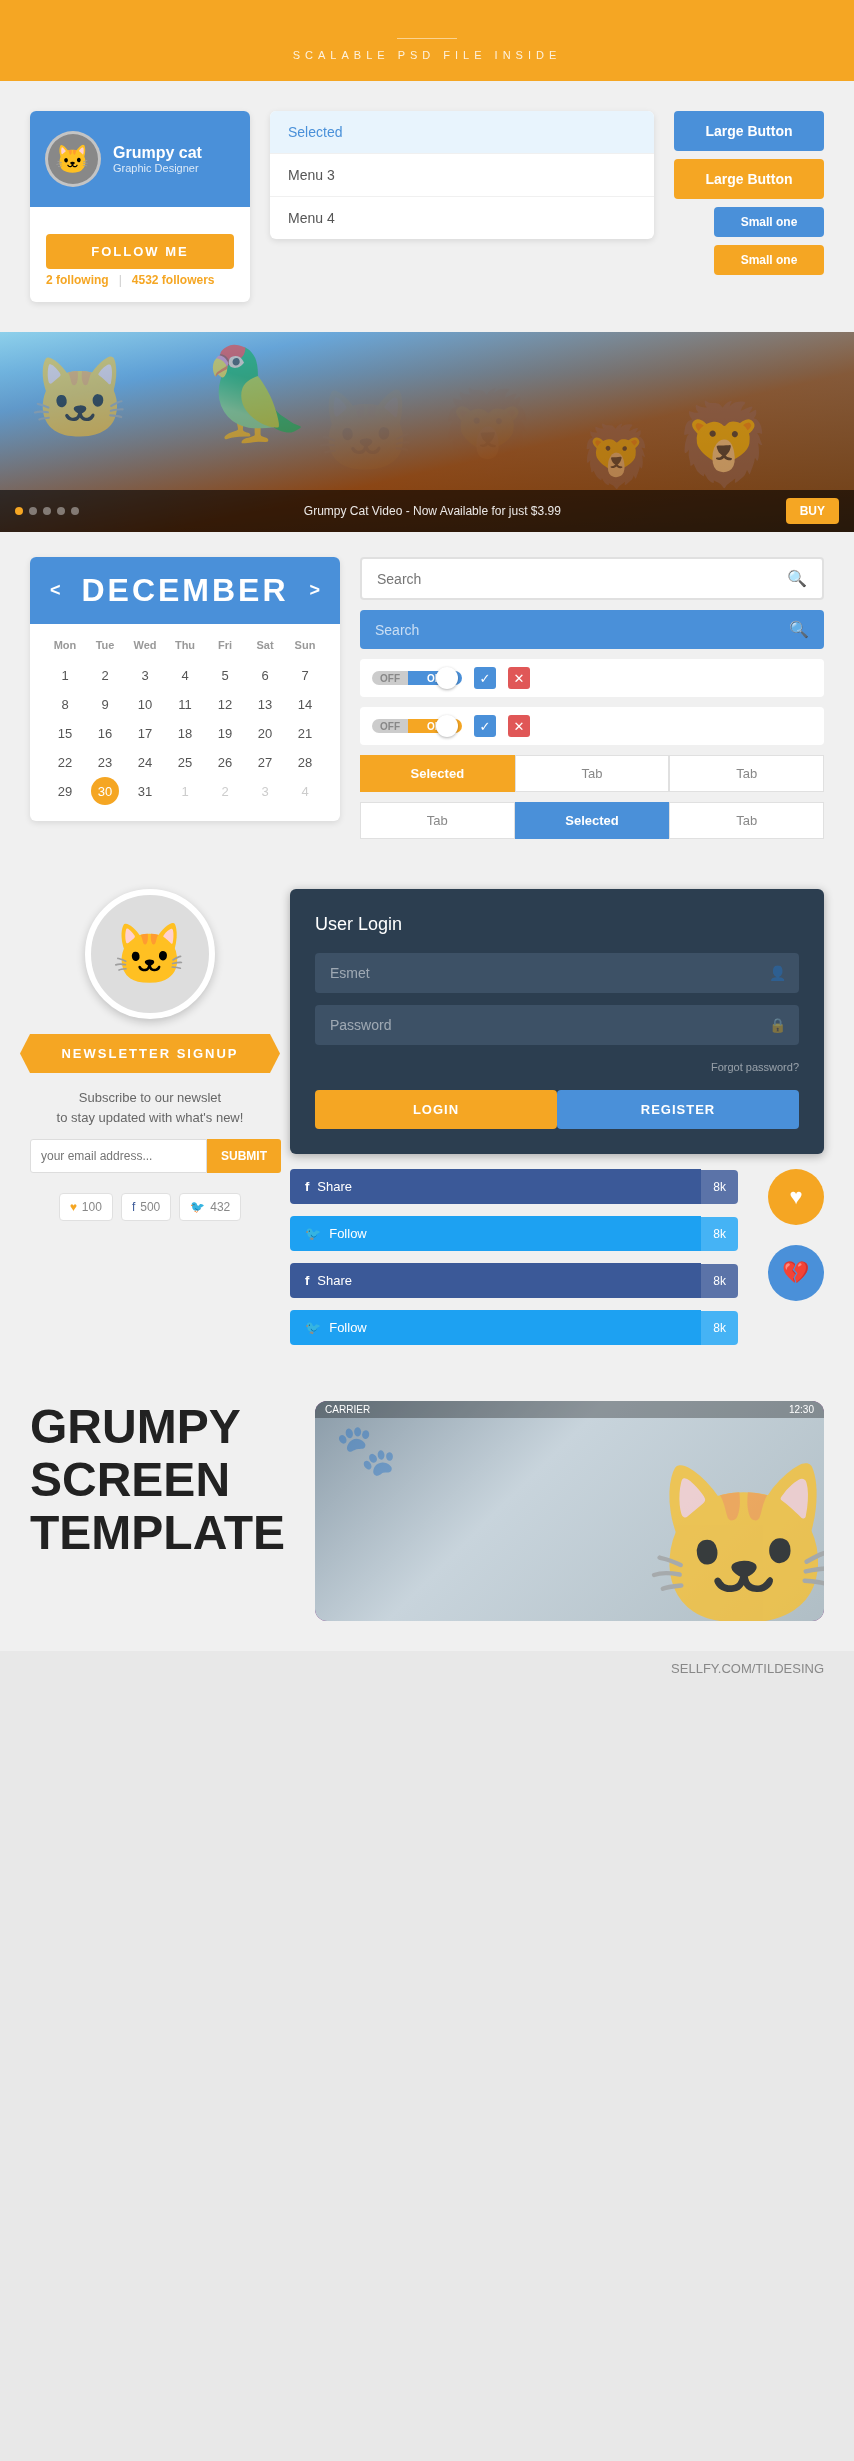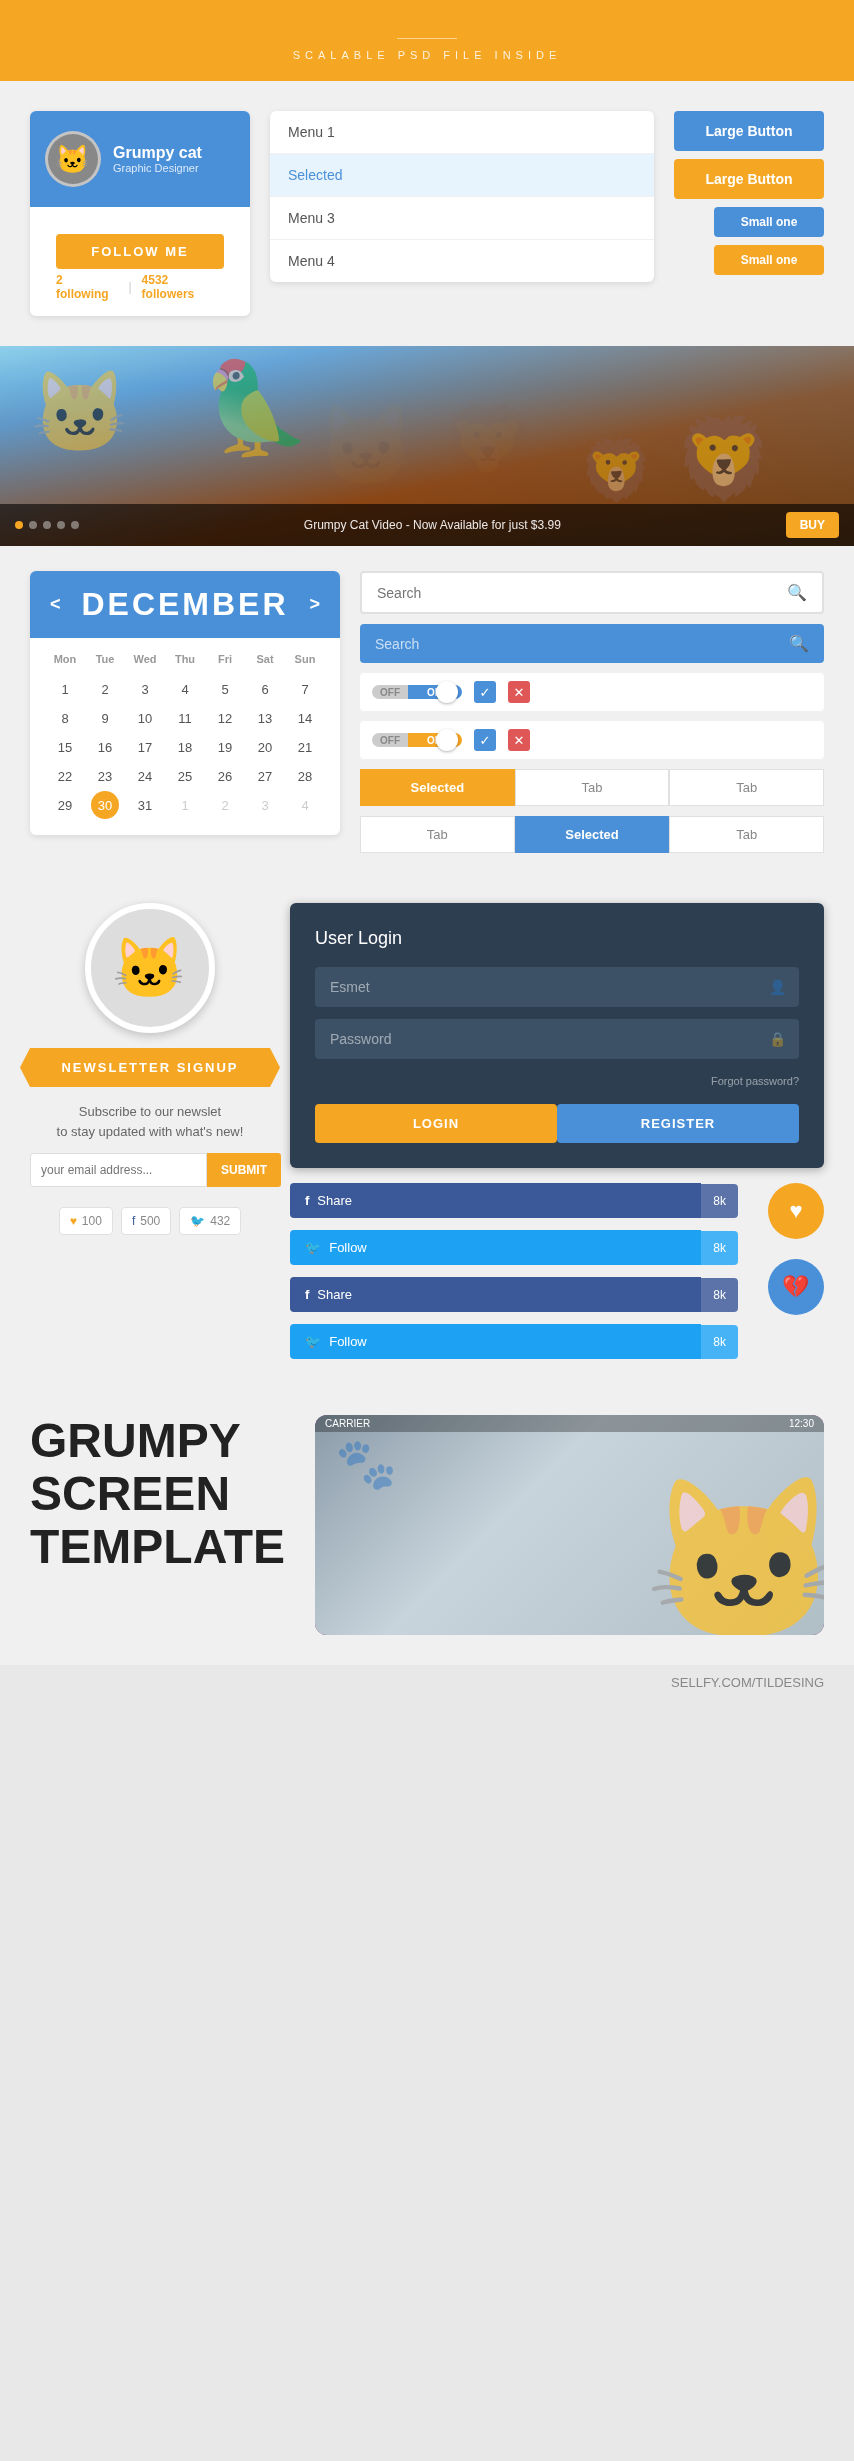--- a/index.html
+++ b/index.html
@@ -91,21 +91,21 @@
       padding: 10px 0;
       width: 100%;
       font-size: 13px;
       font-weight: bold;
       letter-spacing: 2px;
       cursor: pointer;
       margin: 15px 0 0;
       display: block;
     }
     .profile-body {
-      padding: 12px 26px 15px;
+      padding: 12px 16px 15px;
     }
     .profile-stats {
       display: flex;
       align-items: center;
       font-size: 12px;
       margin-top: 4px;
     }
     .profile-stat-following {
       color: #f5a623;
       font-weight: bold;
@@ -815,21 +815,20 @@
         <span class="profile-stat-divider">|</span>
         <span class="profile-stat-followers">
           <span style="color:#f5a623;font-weight:bold">4532</span>
           <span>followers</span>
         </span>
       </div>
     </div>
   </div>
 
   <div class="menu-list">
-    <div class="menu-item">Menu 1</div>
     <div class="menu-item selected">Selected</div>
     <div class="menu-item">Menu 3</div>
     <div class="menu-item">Menu 4</div>
   </div>
 
   <div class="button-group">
     <button class="btn-large-blue">Large Button</button>
     <button class="btn-large-orange">Large Button</button>
     <button class="btn-small-blue">Small one</button>
     <button class="btn-small-orange">Small one</button>

